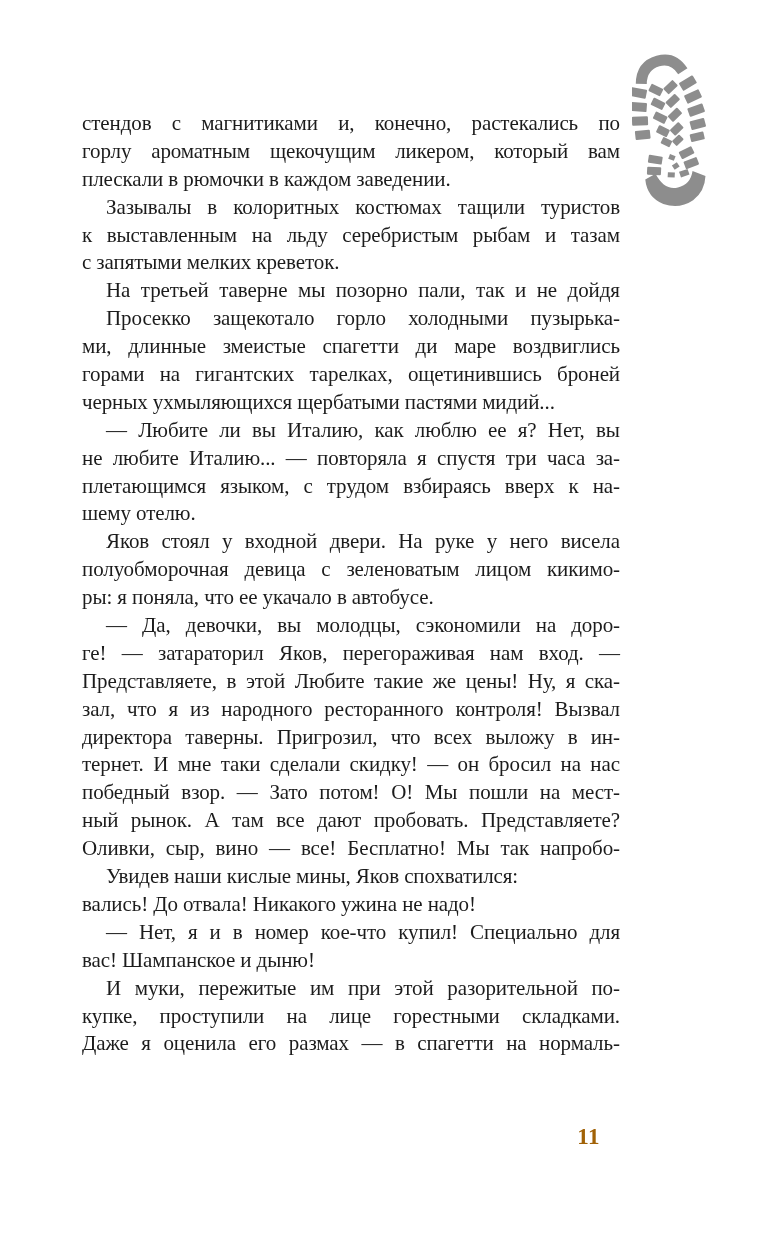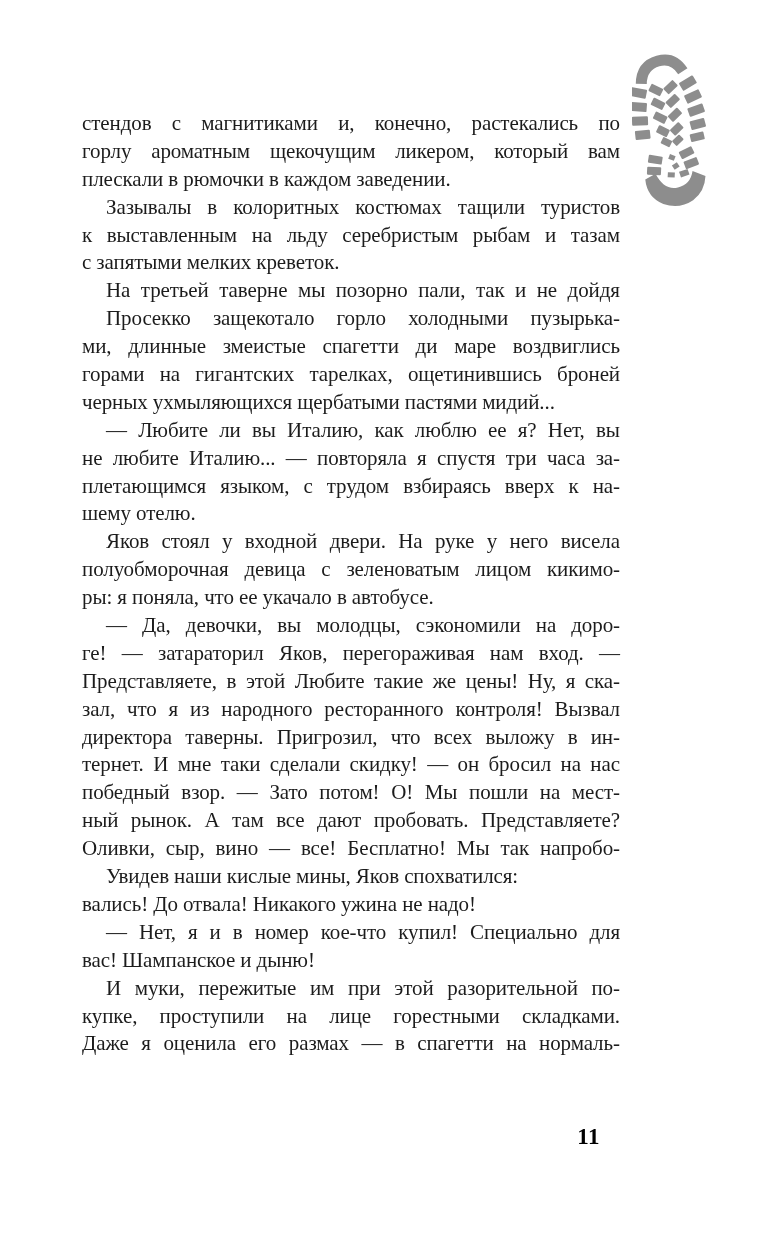--- a/index.html
+++ b/index.html
@@ -42,21 +42,21 @@
   .page-num {
     position: absolute;
     left: 500px;
     top: 1124px;
     width: 100px;
     text-align: right;
     font-family: "Liberation Serif", "DejaVu Serif", serif;
     font-weight: bold;
     font-size: 23px;
     letter-spacing: 0.5px;
-    color: #000000;
+    color: #a16207;
   }
 </style>
 </head>
 <body>
 
 <div class="page">
 
   <div class="footprint">
     <svg viewBox="0 0 76 154" width="76" height="154" xmlns="http://www.w3.org/2000/svg">
       <g fill="#8d8d8d" transform="rotate(-9 38 77)">

